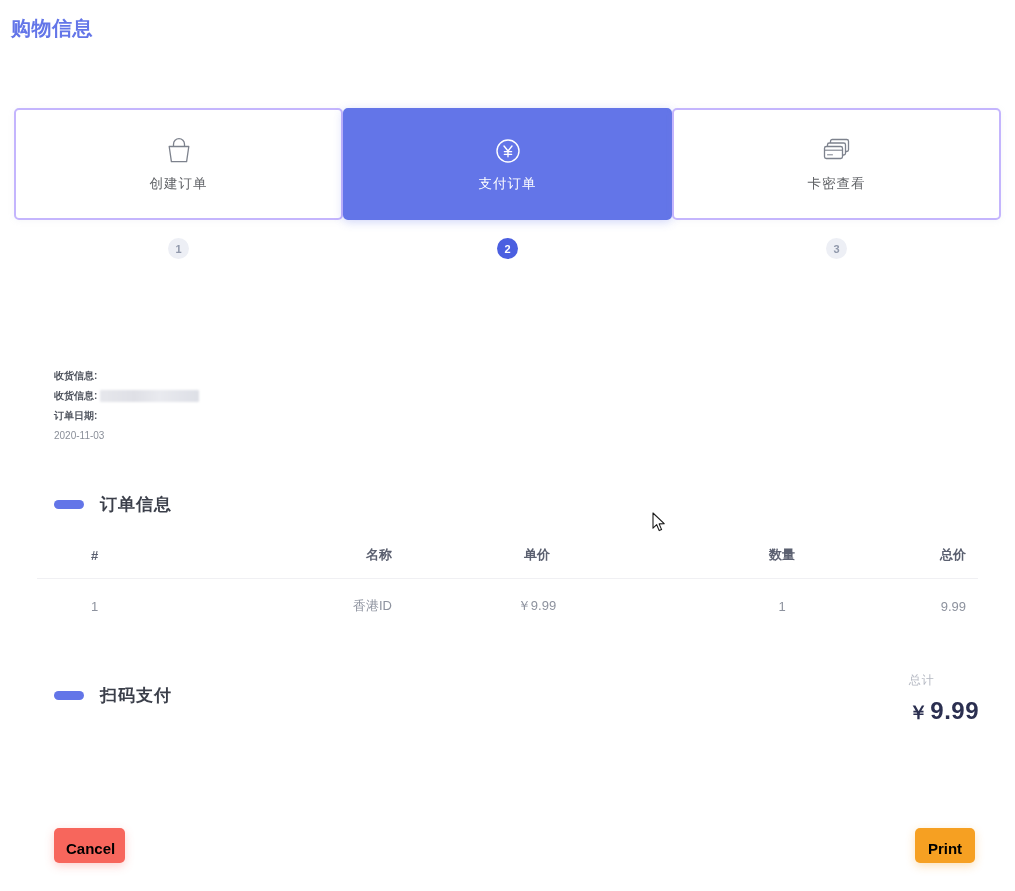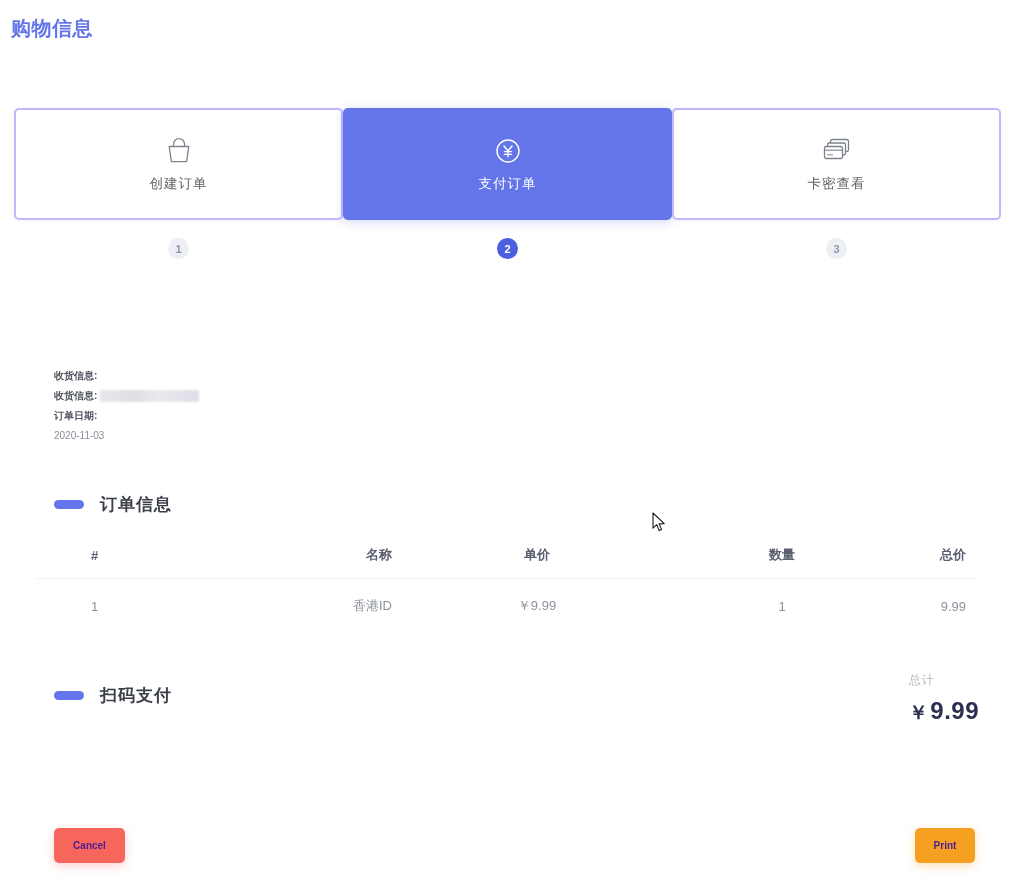--- a/index.html
+++ b/index.html
@@ -202,22 +202,22 @@
     color: #2b2f50;
     letter-spacing: 0.5px;
   }
   .total-amount .cur { font-size: 19px; margin-right: 2px; }
 
   
   .btn {
     position: absolute;
     border: none;
     border-radius: 5px;
-    color: #4c1d95;
-    font-size: 10px;
+    color: #000000;
+    font-size: 15px;
     font-weight: bold;
     font-family: "Liberation Sans", "DejaVu Sans", sans-serif;
     cursor: pointer;
     padding: 12px;
   }
   #btn-cancel {
     left: 54px;
     top: 828px;
     width: 71px;
     height: 35px;

